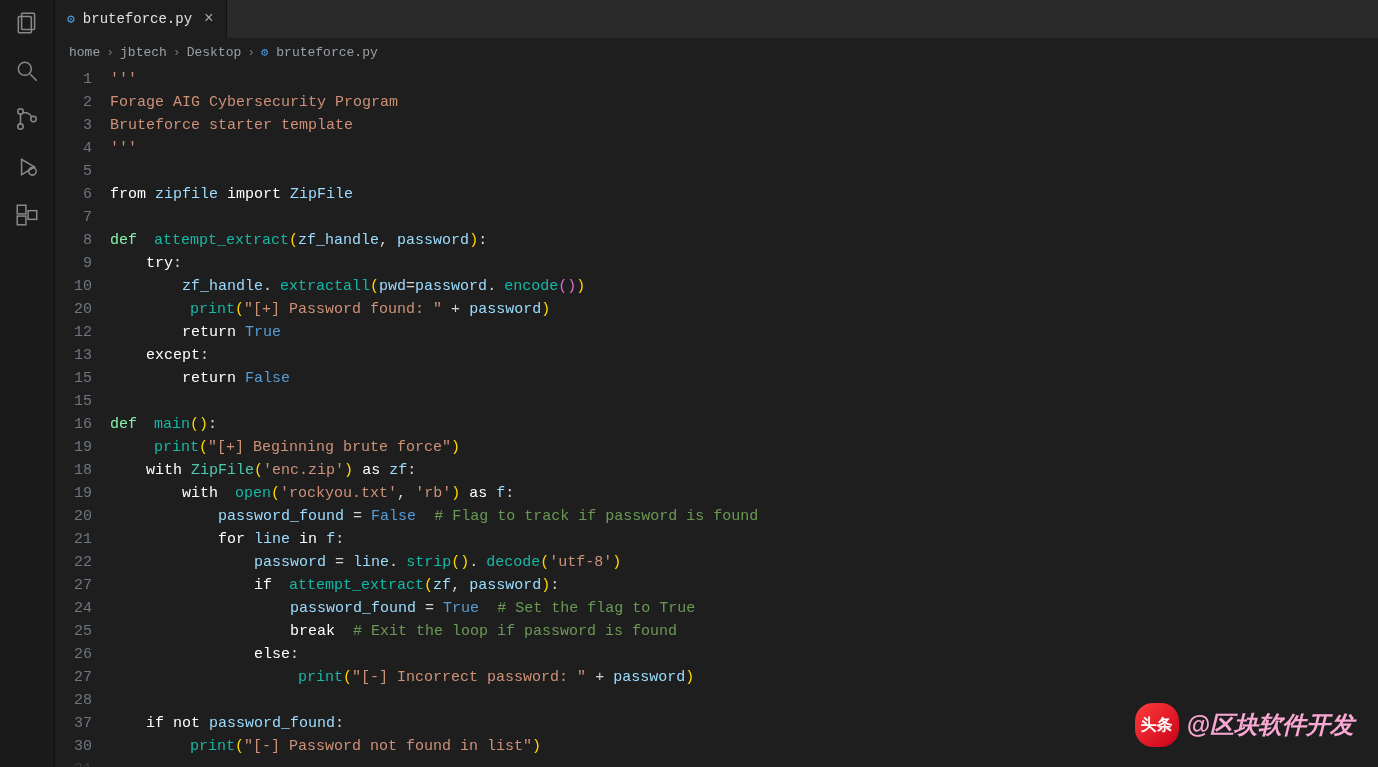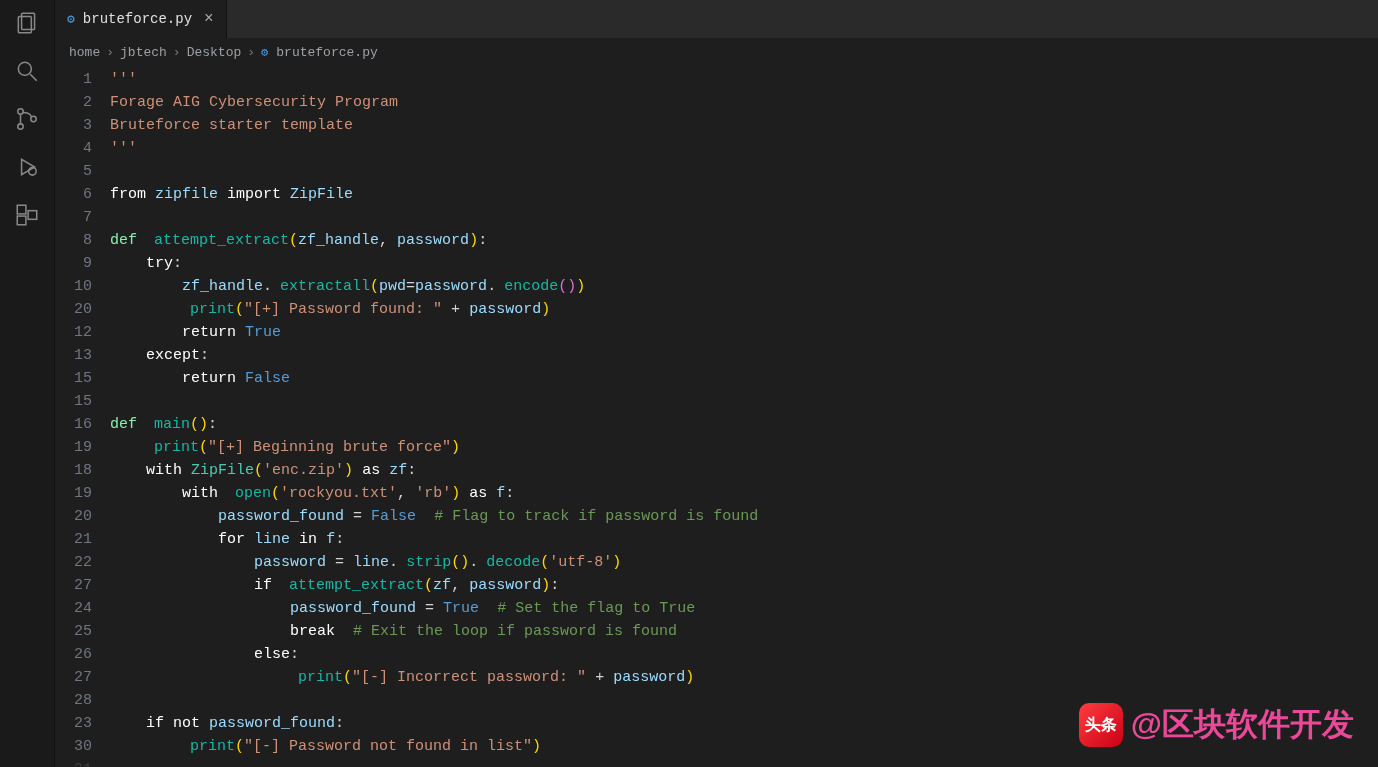--- a/index.html
+++ b/index.html
@@ -108,27 +108,27 @@
 .watermark {
   position: fixed;
   bottom: 20px;
   right: 24px;
   pointer-events: none;
   display: flex;
   align-items: center;
   gap: 8px;
 }
 .wm-logo {
-  width: 44px; height: 44px; border-radius: 10px;
+  width: 44px; height: 44px; border-radius: 18px;
   background: linear-gradient(135deg,#ff3d3d,#c90018);
   color: #fff; font-size: 16px; font-weight: 700;
   display: flex; align-items: center; justify-content: center;
   font-family: sans-serif;
 }
-.wm-text { font-family: sans-serif; color: #ec4899; font-size: 32px; font-weight: 600; }
+.wm-text { font-family: sans-serif; color: #f9a8d4; font-size: 24px; font-weight: 600; font-style: italic; }
 </style>
 </head>
 <body>
 
 <div class="activity-bar">
   <div class="activity-icon">
     <svg viewBox="0 0 24 24">
         <rect x="7" y="3" width="12" height="15" rx="1"></rect>
         <rect x="4" y="6" width="12" height="15" rx="1"></rect>
       </svg>
@@ -205,21 +205,21 @@
         <div>19</div>
         <div>20</div>
         <div>21</div>
         <div>22</div>
         <div>27</div>
         <div>24</div>
         <div>25</div>
         <div>26</div>
         <div>27</div>
         <div>28</div>
-        <div>23</div>
+        <div>37</div>
         <div>30</div>
         <div style="opacity: 0.35;">31</div>
       </div>
     <div class="code" id="code"><div class="code-line"><span class="tk-s">'''</span></div><div class="code-line"><span class="tk-s">Forage AIG Cybersecurity Program</span></div><div class="code-line"><span class="tk-s">Bruteforce starter template</span></div><div class="code-line"><span class="tk-s">'''</span></div><div class="code-line"><span class="tk-n"></span></div><div class="code-line"><span class="tk-k">from</span><span class="tk-n"> </span><span class="tk-p">zipfile</span><span class="tk-n"> </span><span class="tk-k">import</span><span class="tk-n"> </span><span class="tk-p">ZipFile</span></div><div class="code-line"><span class="tk-n"></span></div><div class="code-line"><span class="tk-kd">def</span><span class="tk-n"> </span><span class="tk-fn">attempt_extract</span><span class="tk-br">(</span><span class="tk-p">zf_handle</span><span class="tk-op">, </span><span class="tk-p">password</span><span class="tk-br">)</span><span class="tk-op">:</span></div><div class="code-line"><span class="tk-n">    </span><span class="tk-k">try</span><span class="tk-op">:</span></div><div class="code-line"><span class="tk-n">        </span><span class="tk-p">zf_handle</span><span class="tk-op">.</span><span class="tk-fn">extractall</span><span class="tk-br">(</span><span class="tk-p">pwd</span><span class="tk-op">=</span><span class="tk-p">password</span><span class="tk-op">.</span><span class="tk-fn">encode</span><span class="tk-br2">(</span><span class="tk-br2">)</span><span class="tk-br">)</span></div><div class="code-line"><span class="tk-n">        </span><span class="tk-fn">print</span><span class="tk-br">(</span><span class="tk-s">"[+] Password found: "</span><span class="tk-n"> </span><span class="tk-op">+</span><span class="tk-n"> </span><span class="tk-p">password</span><span class="tk-br">)</span></div><div class="code-line"><span class="tk-n">        </span><span class="tk-k">return</span><span class="tk-n"> </span><span class="tk-b">True</span></div><div class="code-line"><span class="tk-n">    </span><span class="tk-k">except</span><span class="tk-op">:</span></div><div class="code-line"><span class="tk-n">        </span><span class="tk-k">return</span><span class="tk-n"> </span><span class="tk-b">False</span></div><div class="code-line"><span class="tk-n"></span></div><div class="code-line"><span class="tk-kd">def</span><span class="tk-n"> </span><span class="tk-fn">main</span><span class="tk-br">(</span><span class="tk-br">)</span><span class="tk-op">:</span></div><div class="code-line"><span class="tk-n">    </span><span class="tk-fn">print</span><span class="tk-br">(</span><span class="tk-s">"[+] Beginning brute force"</span><span class="tk-br">)</span></div><div class="code-line"><span class="tk-n">    </span><span class="tk-k">with</span><span class="tk-n"> </span><span class="tk-cl">ZipFile</span><span class="tk-br">(</span><span class="tk-s">'enc.zip'</span><span class="tk-br">)</span><span class="tk-n"> </span><span class="tk-k">as</span><span class="tk-n"> </span><span class="tk-p">zf</span><span class="tk-op">:</span></div><div class="code-line"><span class="tk-n">        </span><span class="tk-k">with</span><span class="tk-n"> </span><span class="tk-fn">open</span><span class="tk-br">(</span><span class="tk-s">'rockyou.txt'</span><span class="tk-op">, </span><span class="tk-s">'rb'</span><span class="tk-br">)</span><span class="tk-n"> </span><span class="tk-k">as</span><span class="tk-n"> </span><span class="tk-p">f</span><span class="tk-op">:</span></div><div class="code-line"><span class="tk-n">            </span><span class="tk-p">password_found</span><span class="tk-n"> </span><span class="tk-op">=</span><span class="tk-n"> </span><span class="tk-b">False</span><span class="tk-n">  </span><span class="tk-c"># Flag to track if password is found</span></div><div class="code-line"><span class="tk-n">            </span><span class="tk-k">for</span><span class="tk-n"> </span><span class="tk-p">line</span><span class="tk-n"> </span><span class="tk-k">in</span><span class="tk-n"> </span><span class="tk-p">f</span><span class="tk-op">:</span></div><div class="code-line"><span class="tk-n">                </span><span class="tk-p">password</span><span class="tk-n"> </span><span class="tk-op">=</span><span class="tk-n"> </span><span class="tk-p">line</span><span class="tk-op">.</span><span class="tk-fn">strip</span><span class="tk-br">(</span><span class="tk-br">)</span><span class="tk-op">.</span><span class="tk-fn">decode</span><span class="tk-br">(</span><span class="tk-s">'utf-8'</span><span class="tk-br">)</span></div><div class="code-line"><span class="tk-n">                </span><span class="tk-k">if</span><span class="tk-n"> </span><span class="tk-fn">attempt_extract</span><span class="tk-br">(</span><span class="tk-p">zf</span><span class="tk-op">, </span><span class="tk-p">password</span><span class="tk-br">)</span><span class="tk-op">:</span></div><div class="code-line"><span class="tk-n">                    </span><span class="tk-p">password_found</span><span class="tk-n"> </span><span class="tk-op">=</span><span class="tk-n"> </span><span class="tk-b">True</span><span class="tk-n">  </span><span class="tk-c"># Set the flag to True</span></div><div class="code-line"><span class="tk-n">                    </span><span class="tk-k">break</span><span class="tk-n">  </span><span class="tk-c"># Exit the loop if password is found</span></div><div class="code-line"><span class="tk-n">                </span><span class="tk-k">else</span><span class="tk-op">:</span></div><div class="code-line"><span class="tk-n">                    </span><span class="tk-fn">print</span><span class="tk-br">(</span><span class="tk-s">"[-] Incorrect password: "</span><span class="tk-n"> </span><span class="tk-op">+</span><span class="tk-n"> </span><span class="tk-p">password</span><span class="tk-br">)</span></div><div class="code-line"><span class="tk-n"></span></div><div class="code-line"><span class="tk-n">    </span><span class="tk-k">if</span><span class="tk-n"> </span><span class="tk-k">not</span><span class="tk-n"> </span><span class="tk-p">password_found</span><span class="tk-op">:</span></div><div class="code-line"><span class="tk-n">        </span><span class="tk-fn">print</span><span class="tk-br">(</span><span class="tk-s">"[-] Password not found in list"</span><span class="tk-br">)</span></div></div>
   </div>
 </div>
 
 <div class="watermark">
   <div class="wm-logo">头条</div>
   <div class="wm-text">@区块软件开发</div>

